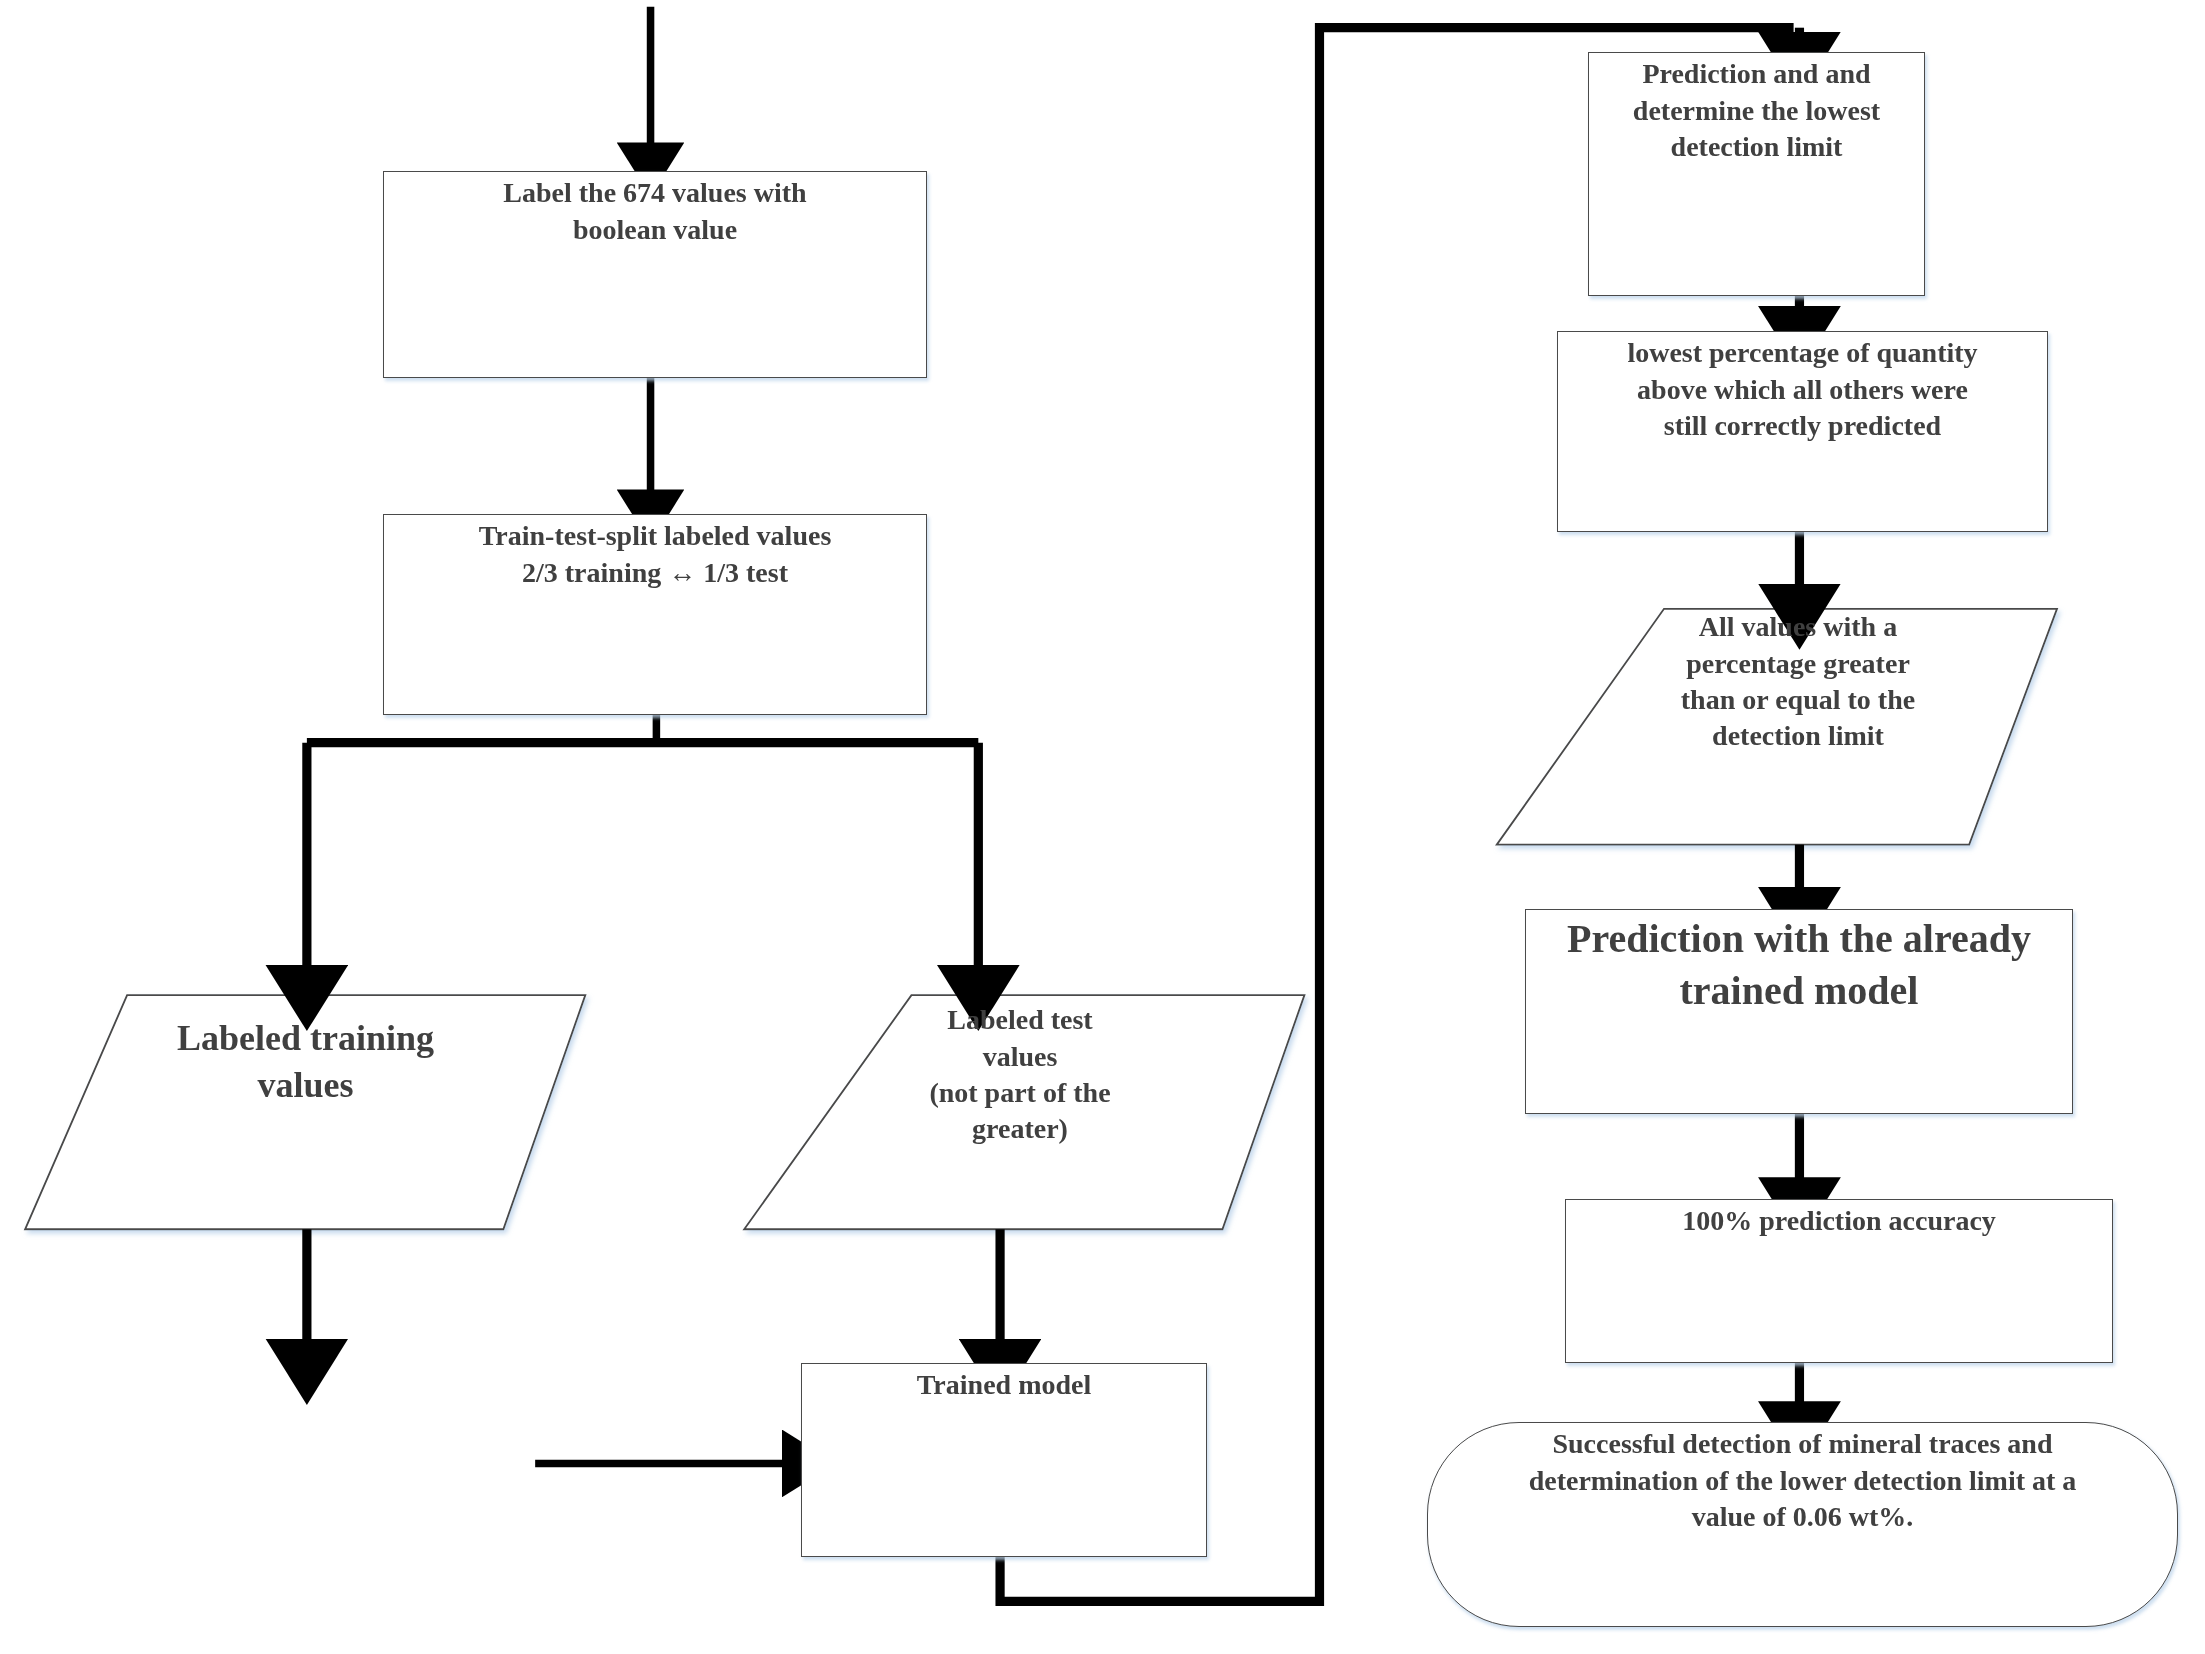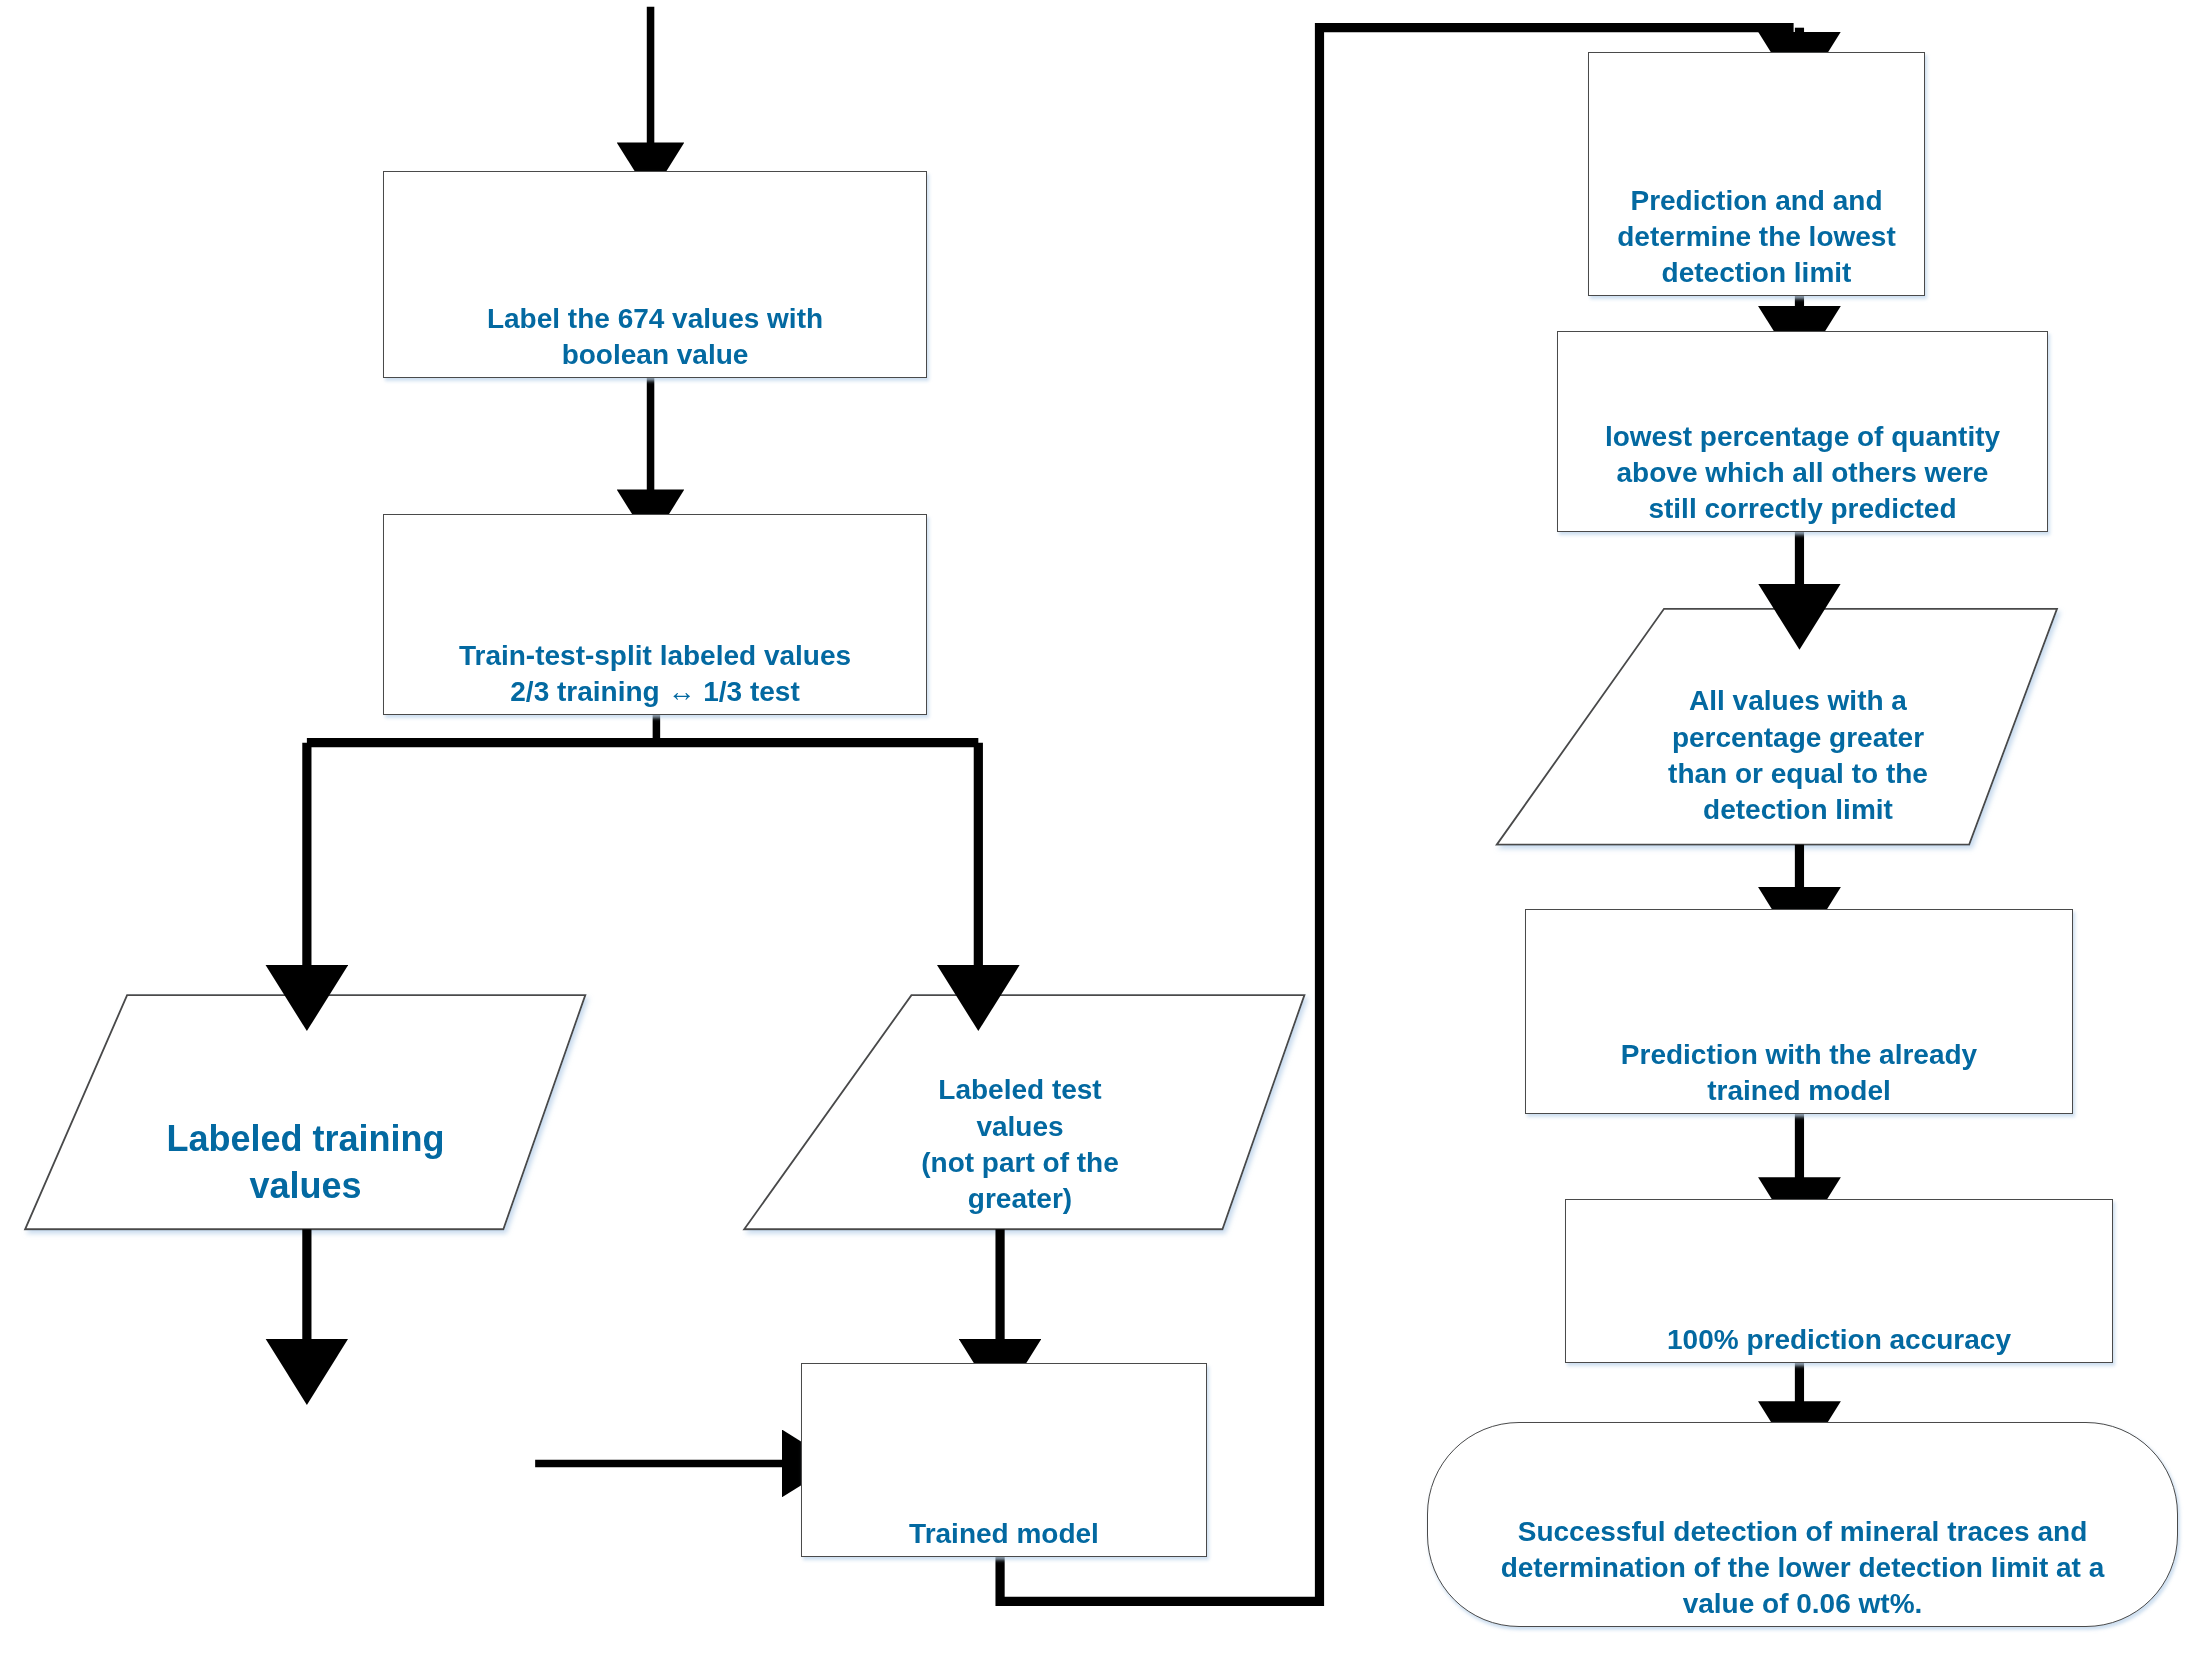--- a/index.html
+++ b/index.html
@@ -6,28 +6,29 @@
   body{
     width:2205px;height:1655px;
     font-family:"Liberation Sans", sans-serif;
     overflow:hidden;
   }
   #stage{position:relative;width:2205px;height:1655px;background:#fff;}
   svg.layer{position:absolute;top:0;left:0;width:2205px;height:1655px;}
 
   .node{
     position:absolute;
-    display:flex;align-items:flex-end;justify-content:center;
+    display:flex;align-items:flex-start;justify-content:center;
     text-align:center;
     font-weight:bold;
-    color:#0369a1;
+    color:#404040;
     line-height:1.30;
     box-sizing:border-box;
     padding:3.3px 8.4px;
     white-space:pre-line;
+    font-family:Liberation Serif, serif;
   }
   
   .proc{
     border:1.7px solid #4a4a4a;
     background:#ffffff;
     box-shadow:1.7px 2.5px 3.3px rgba(190,212,235,0.75);
   }
   
   .term{
     border:1.7px solid #4a4a4a;
@@ -153,21 +154,21 @@
 still correctly predicted</span>
   </div>
 
   <div class="node para" style="left:1589px;top:606px;width:418px;height:226px;font-size:28px;">
     <span>All values with a
 percentage greater
 than or equal to the
 detection limit</span>
   </div>
 
-  <div class="node proc" style="left:1525px;top:909px;width:548px;height:205px;font-size:28px;">
+  <div class="node proc" style="left:1525px;top:909px;width:548px;height:205px;font-size:40px;">
     <span>Prediction with the already
 trained model</span>
   </div>
 
   <div class="node proc" style="left:1525px;top:1199px;width:548px;height:164px;font-size:28px;margin-left:40px;">
     <span>100% prediction accuracy</span>
   </div>
 
   <div class="node term" style="left:1427px;top:1422px;width:751px;height:205px;font-size:28px;">
     <span>Successful detection of  mineral traces and

